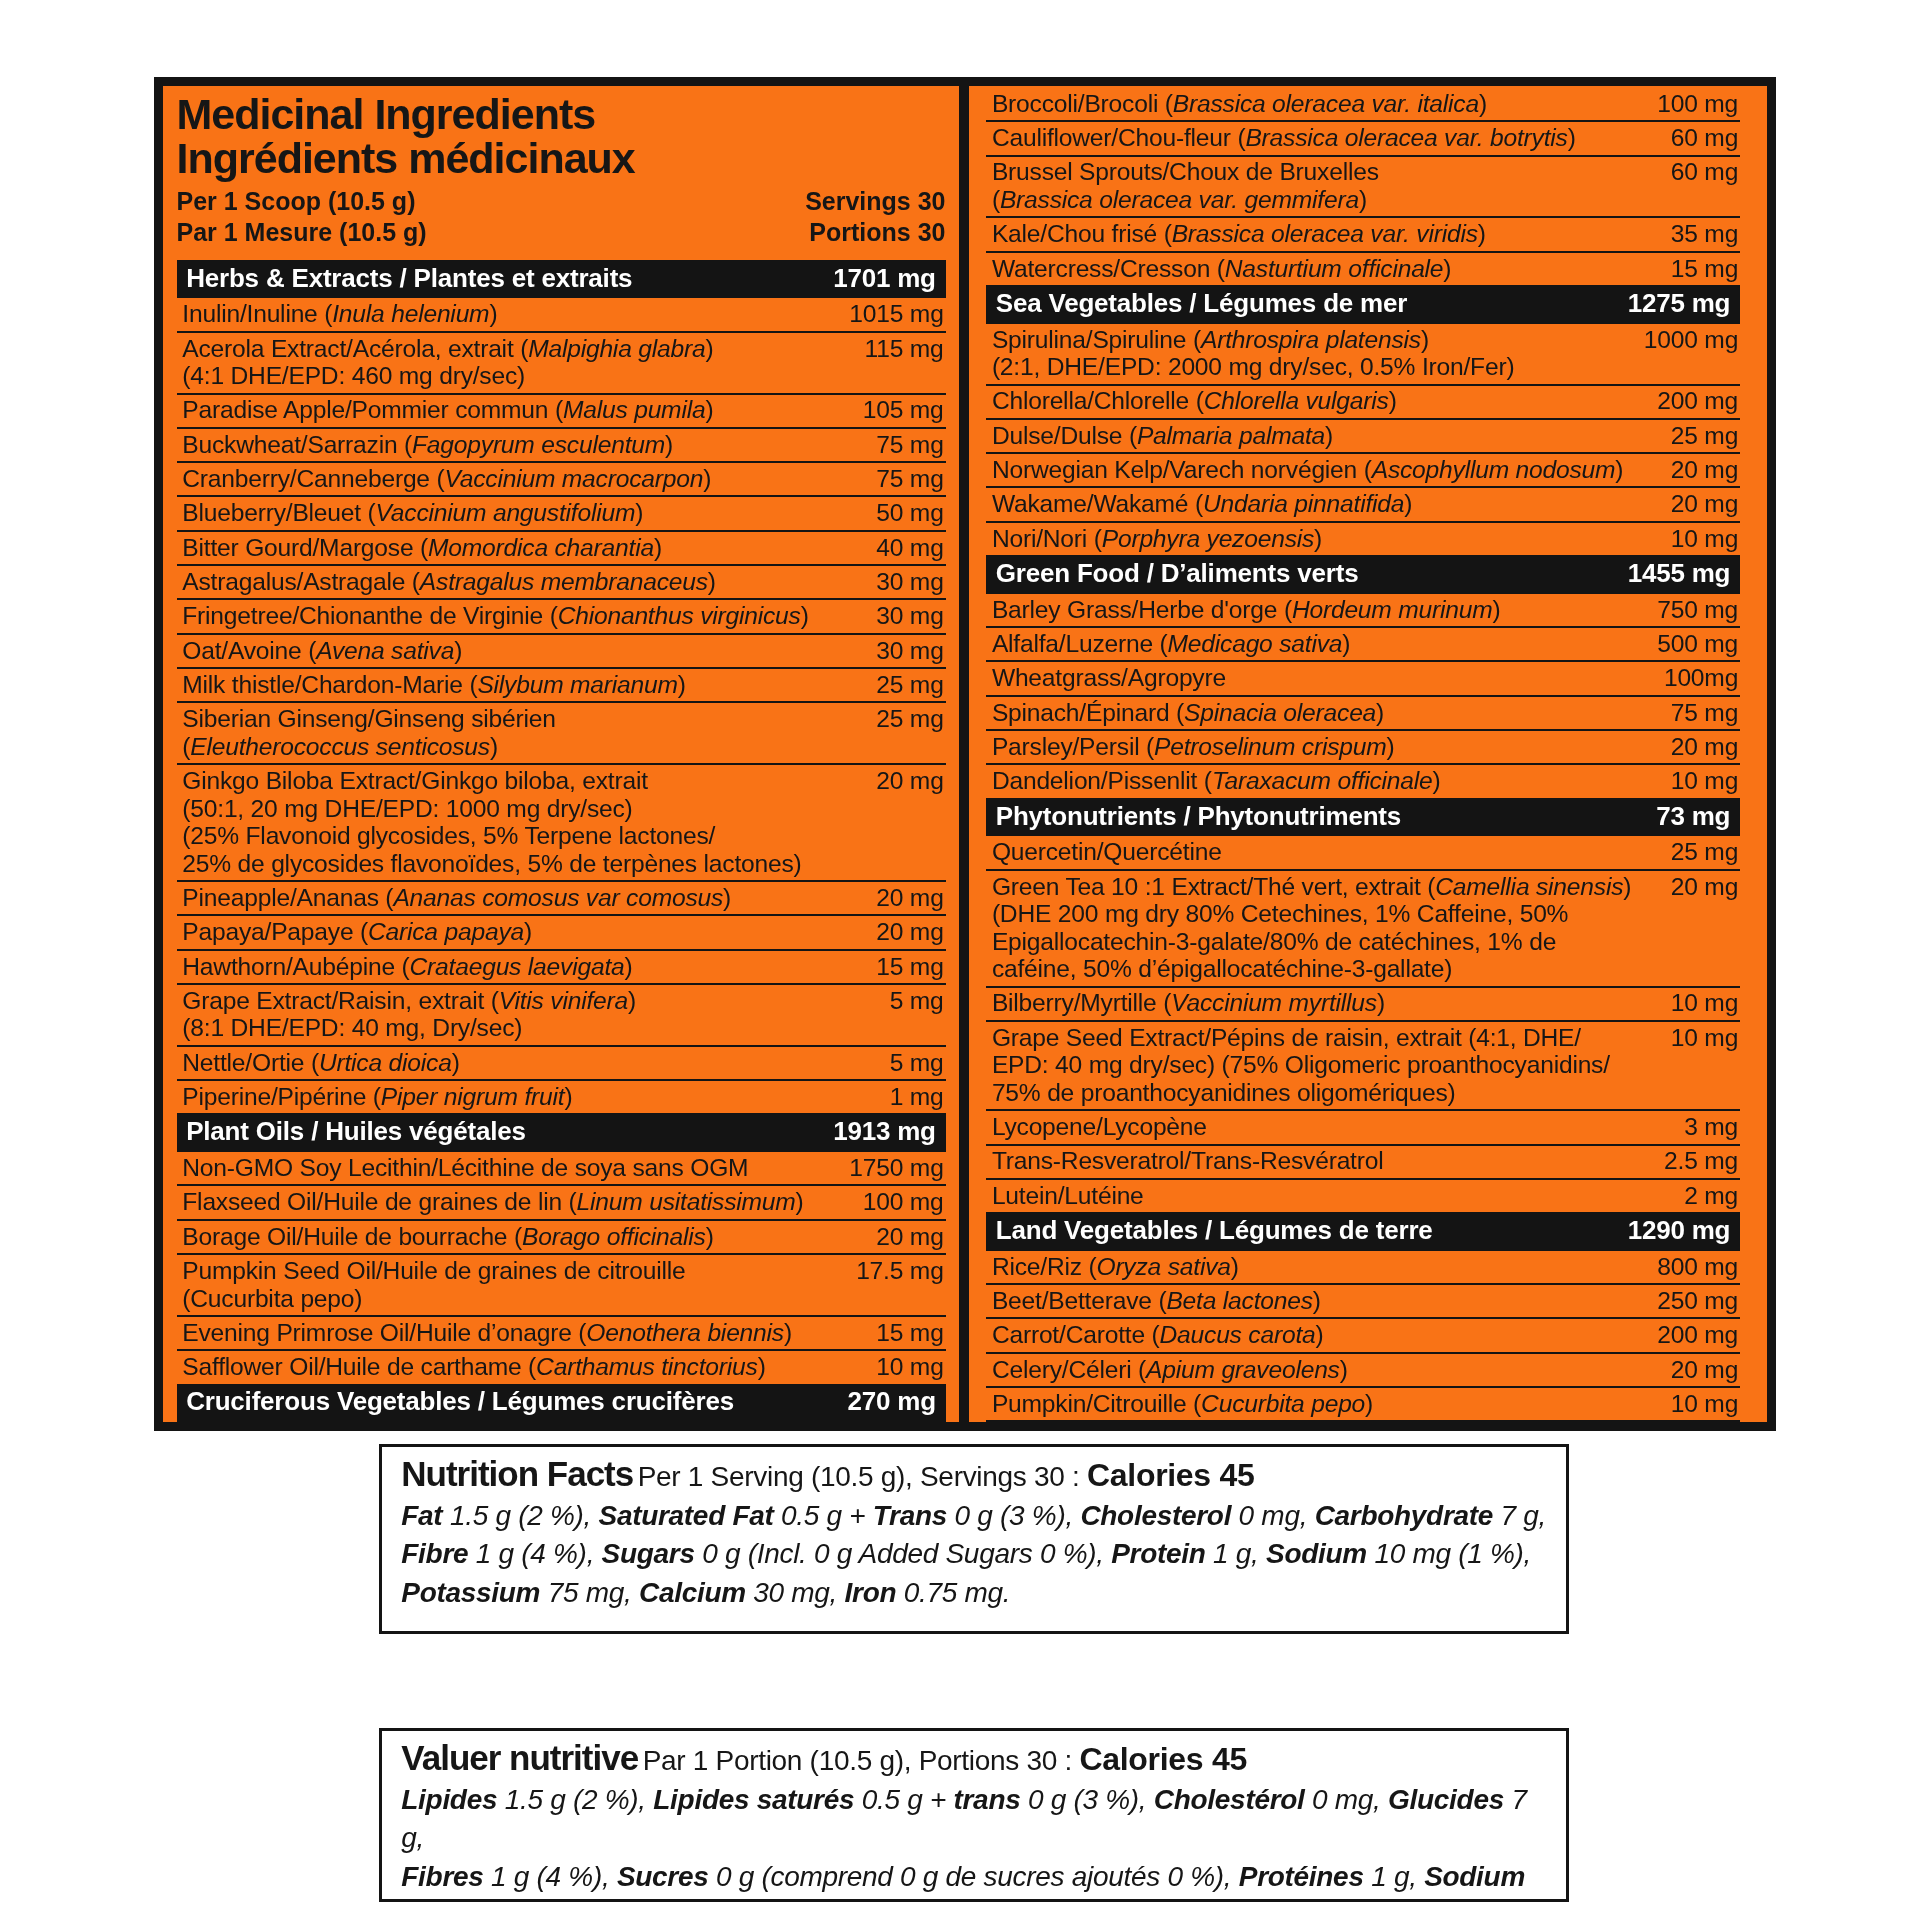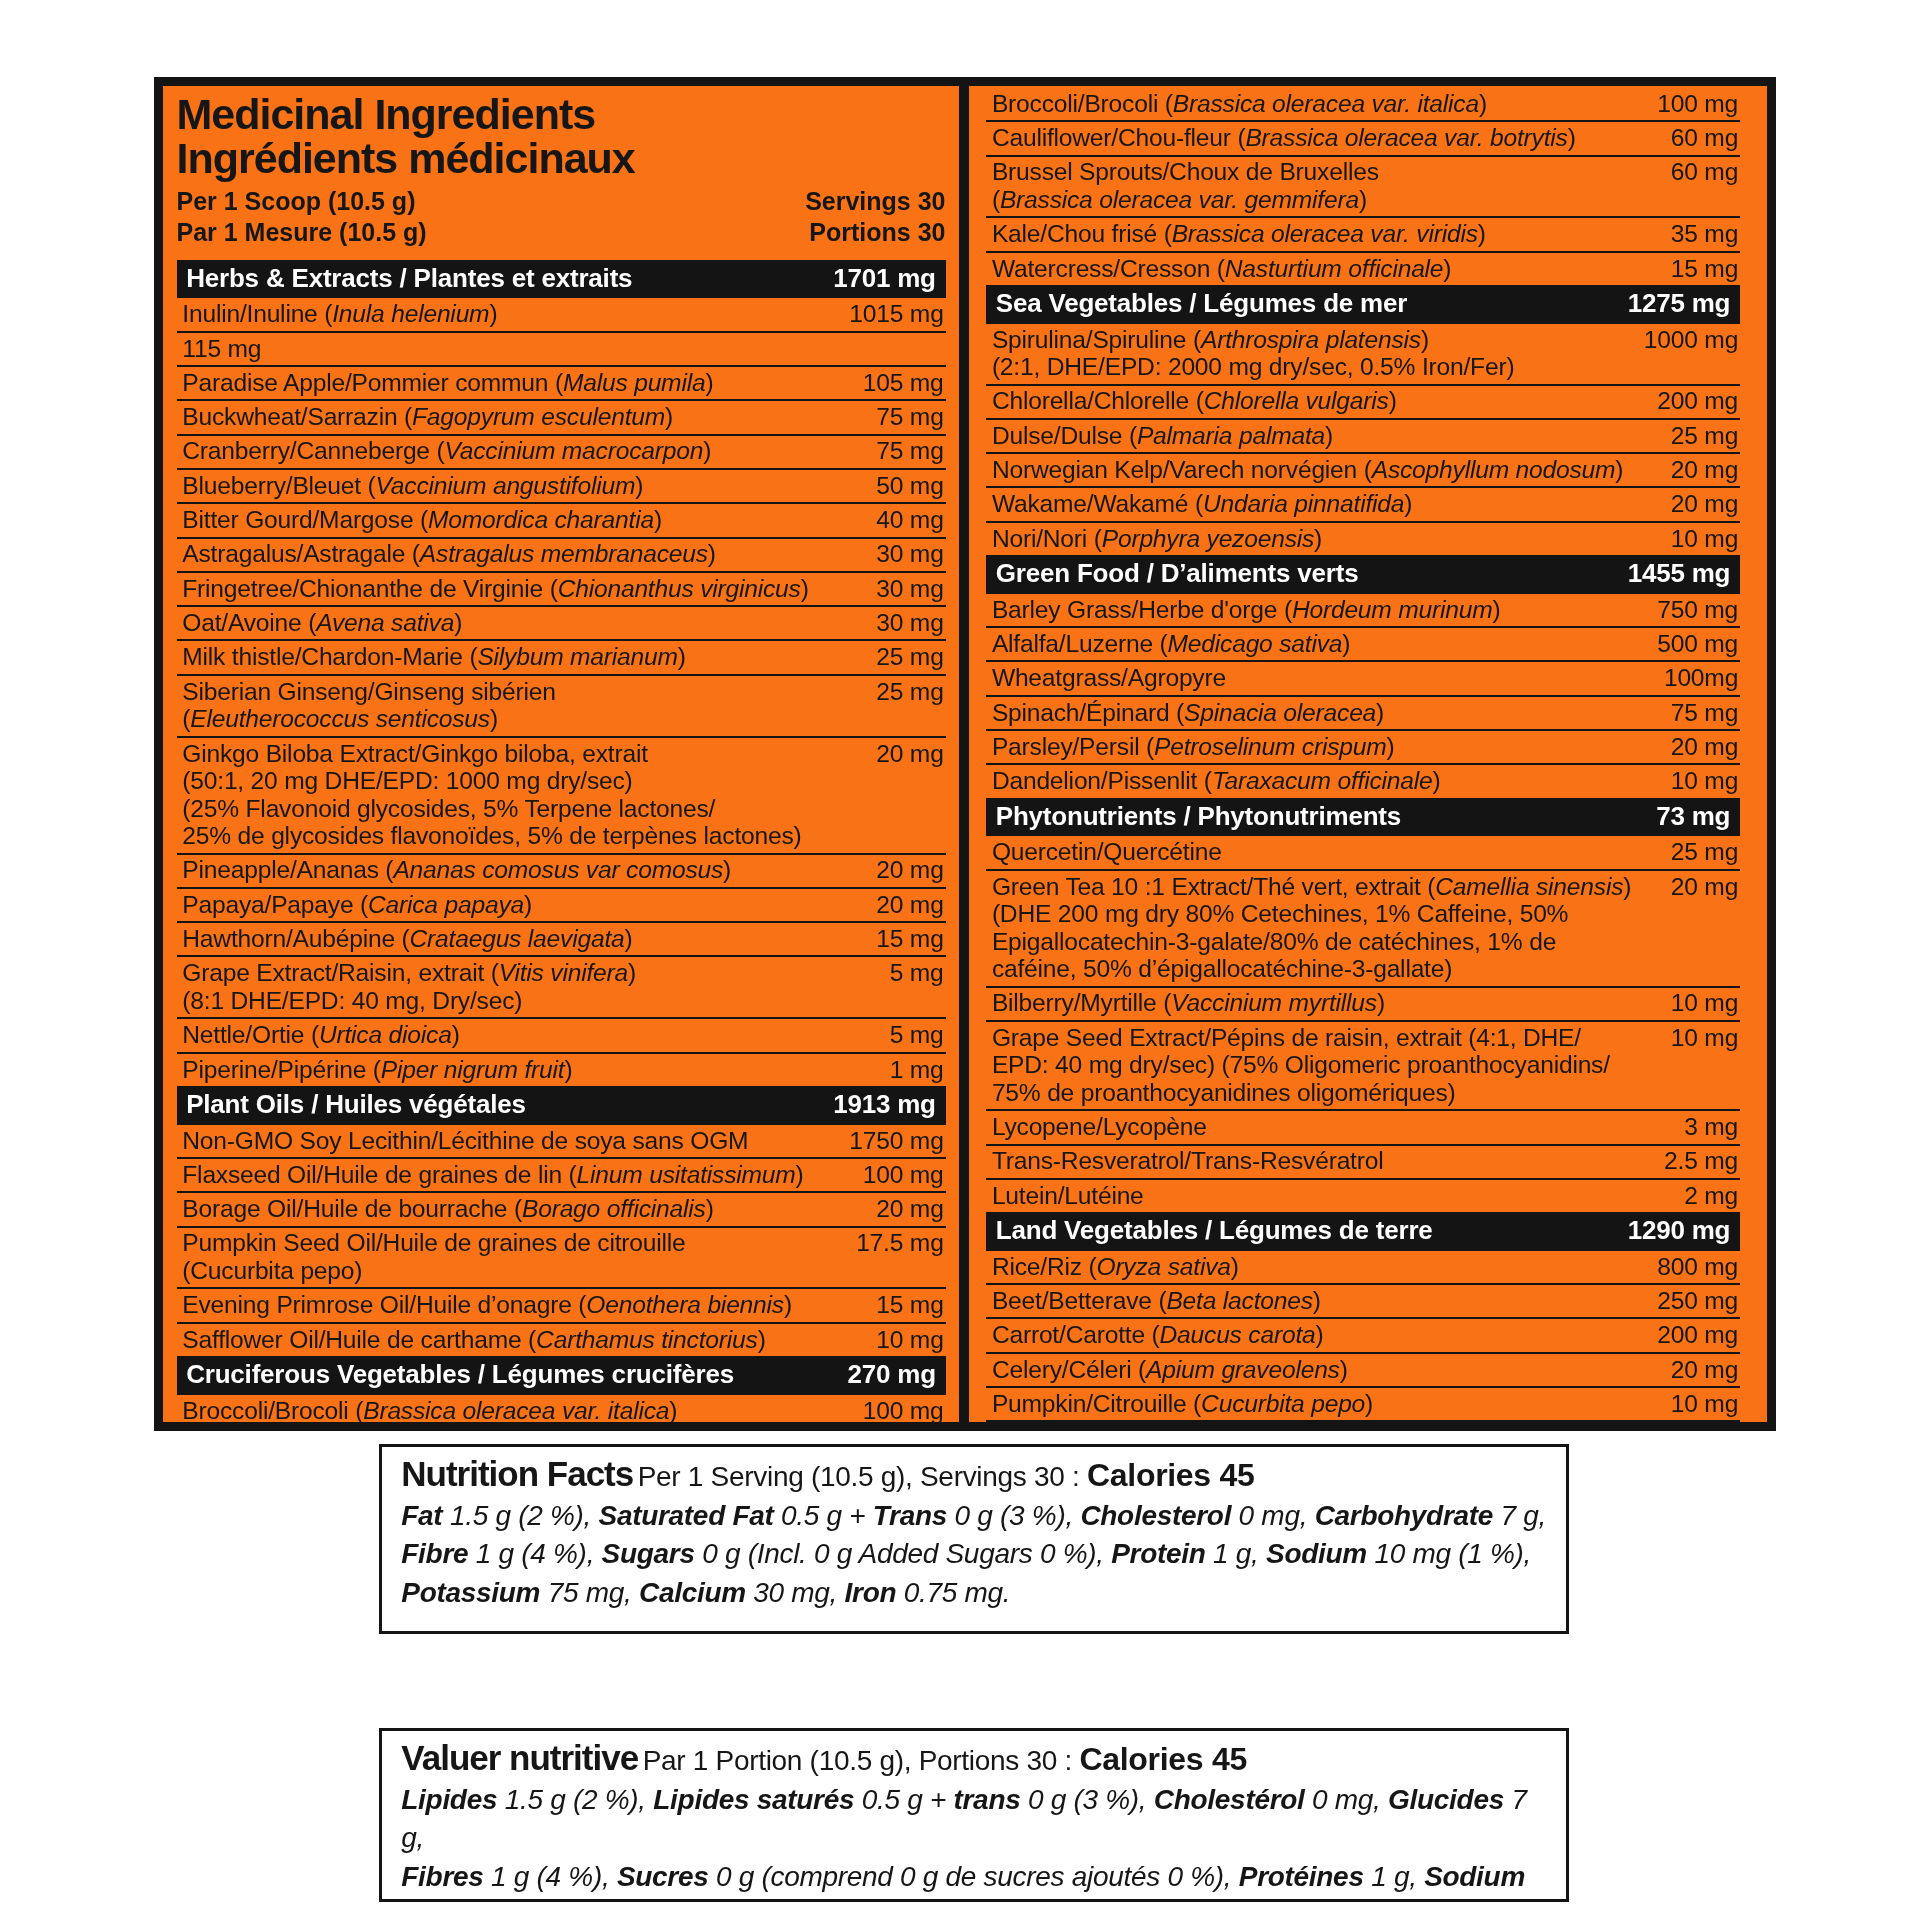--- a/index.html
+++ b/index.html
@@ -74,20 +74,21 @@
   <div class="section-bar">
         <span>Herbs &amp; Extracts / Plantes et extraits</span>
         <span>1701 mg</span>
       </div>
       <div class="rows">
         <div class="row">
           <div class="row-name">Inulin/Inuline (<i>Inula helenium</i>)</div>
           <div class="row-value">1015 mg</div>
         </div>
         <div class="row">
+          <div class="row-name">Acerola Extract/Acérola, extrait (<i>Malpighia glabra</i>)<br>(4:1 DHE/EPD: 460 mg dry/sec)</div>
           <div class="row-value">115 mg</div>
         </div>
         <div class="row">
           <div class="row-name">Paradise Apple/Pommier commun (<i>Malus pumila</i>)</div>
           <div class="row-value">105 mg</div>
         </div>
         <div class="row">
           <div class="row-name">Buckwheat/Sarrazin (<i>Fagopyrum esculentum</i>)</div>
           <div class="row-value">75 mg</div>
         </div>

